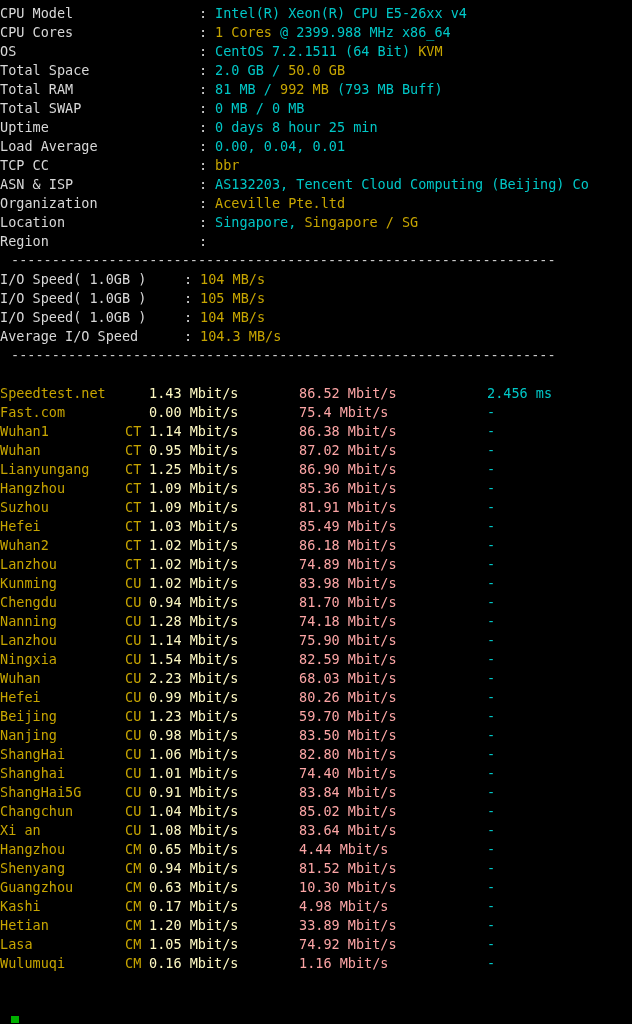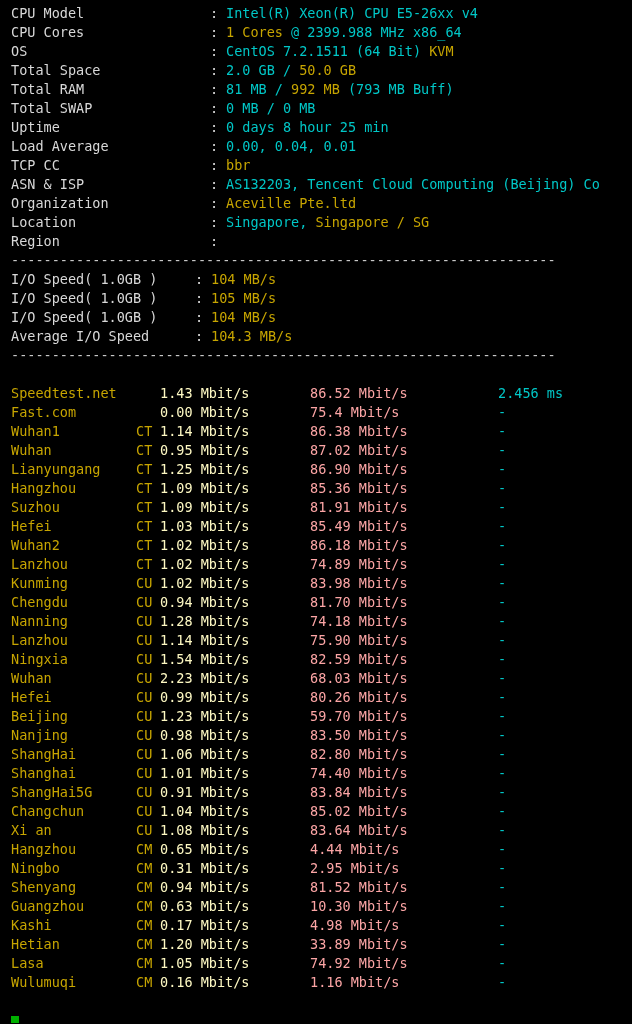--- a/index.html
+++ b/index.html
@@ -21,21 +21,20 @@
     position: relative;
     width: 632px;
     height: 1024px;
     padding-top: 4px;
     box-sizing: border-box;
   }
   .line {
     white-space: pre;
     height: 19px;
     line-height: 19px;
-    padding-left: 11px;
     overflow: hidden;
   }
   .c-cyan   { color: #00c7c7; }
   .c-yellow { color: #c7a500; }
   .c-green  { color: #fef9c3; }
   .c-red    { color: #fca5a5; }
 
   
   .info-label {
     display: inline-block;
@@ -143,21 +142,20 @@
       <div class="line"><span class="col-node c-yellow">Wuhan</span><span class="col-isp c-yellow">CU</span><span class="col-up c-green">2.23 Mbit/s</span><span class="col-down c-red">68.03 Mbit/s</span><span class="col-lat c-cyan">-</span></div>
       <div class="line"><span class="col-node c-yellow">Hefei</span><span class="col-isp c-yellow">CU</span><span class="col-up c-green">0.99 Mbit/s</span><span class="col-down c-red">80.26 Mbit/s</span><span class="col-lat c-cyan">-</span></div>
       <div class="line"><span class="col-node c-yellow">Beijing</span><span class="col-isp c-yellow">CU</span><span class="col-up c-green">1.23 Mbit/s</span><span class="col-down c-red">59.70 Mbit/s</span><span class="col-lat c-cyan">-</span></div>
       <div class="line"><span class="col-node c-yellow">Nanjing</span><span class="col-isp c-yellow">CU</span><span class="col-up c-green">0.98 Mbit/s</span><span class="col-down c-red">83.50 Mbit/s</span><span class="col-lat c-cyan">-</span></div>
       <div class="line"><span class="col-node c-yellow">ShangHai</span><span class="col-isp c-yellow">CU</span><span class="col-up c-green">1.06 Mbit/s</span><span class="col-down c-red">82.80 Mbit/s</span><span class="col-lat c-cyan">-</span></div>
       <div class="line"><span class="col-node c-yellow">Shanghai</span><span class="col-isp c-yellow">CU</span><span class="col-up c-green">1.01 Mbit/s</span><span class="col-down c-red">74.40 Mbit/s</span><span class="col-lat c-cyan">-</span></div>
       <div class="line"><span class="col-node c-yellow">ShangHai5G</span><span class="col-isp c-yellow">CU</span><span class="col-up c-green">0.91 Mbit/s</span><span class="col-down c-red">83.84 Mbit/s</span><span class="col-lat c-cyan">-</span></div>
       <div class="line"><span class="col-node c-yellow">Changchun</span><span class="col-isp c-yellow">CU</span><span class="col-up c-green">1.04 Mbit/s</span><span class="col-down c-red">85.02 Mbit/s</span><span class="col-lat c-cyan">-</span></div>
       <div class="line"><span class="col-node c-yellow">Xi an</span><span class="col-isp c-yellow">CU</span><span class="col-up c-green">1.08 Mbit/s</span><span class="col-down c-red">83.64 Mbit/s</span><span class="col-lat c-cyan">-</span></div>
       <div class="line"><span class="col-node c-yellow">Hangzhou</span><span class="col-isp c-yellow">CM</span><span class="col-up c-green">0.65 Mbit/s</span><span class="col-down c-red">4.44 Mbit/s</span><span class="col-lat c-cyan">-</span></div>
-      <div class="line"><span class="col-node c-yellow">Ningbo</span><span class="col-isp c-yellow">CM</span><span class="col-up c-green">0.31 Mbit/s</span><span class="col-down c-red">2.95 Mbit/s</span><span class="col-lat c-cyan">-</span></div>
       <div class="line"><span class="col-node c-yellow">Shenyang</span><span class="col-isp c-yellow">CM</span><span class="col-up c-green">0.94 Mbit/s</span><span class="col-down c-red">81.52 Mbit/s</span><span class="col-lat c-cyan">-</span></div>
       <div class="line"><span class="col-node c-yellow">Guangzhou</span><span class="col-isp c-yellow">CM</span><span class="col-up c-green">0.63 Mbit/s</span><span class="col-down c-red">10.30 Mbit/s</span><span class="col-lat c-cyan">-</span></div>
       <div class="line"><span class="col-node c-yellow">Kashi</span><span class="col-isp c-yellow">CM</span><span class="col-up c-green">0.17 Mbit/s</span><span class="col-down c-red">4.98 Mbit/s</span><span class="col-lat c-cyan">-</span></div>
       <div class="line"><span class="col-node c-yellow">Hetian</span><span class="col-isp c-yellow">CM</span><span class="col-up c-green">1.20 Mbit/s</span><span class="col-down c-red">33.89 Mbit/s</span><span class="col-lat c-cyan">-</span></div>
       <div class="line"><span class="col-node c-yellow">Lasa</span><span class="col-isp c-yellow">CM</span><span class="col-up c-green">1.05 Mbit/s</span><span class="col-down c-red">74.92 Mbit/s</span><span class="col-lat c-cyan">-</span></div>
       <div class="line"><span class="col-node c-yellow">Wulumuqi</span><span class="col-isp c-yellow">CM</span><span class="col-up c-green">0.16 Mbit/s</span><span class="col-down c-red">1.16 Mbit/s</span><span class="col-lat c-cyan">-</span></div>
     </div>
 
   <div class="cursor"></div>
 </div>

